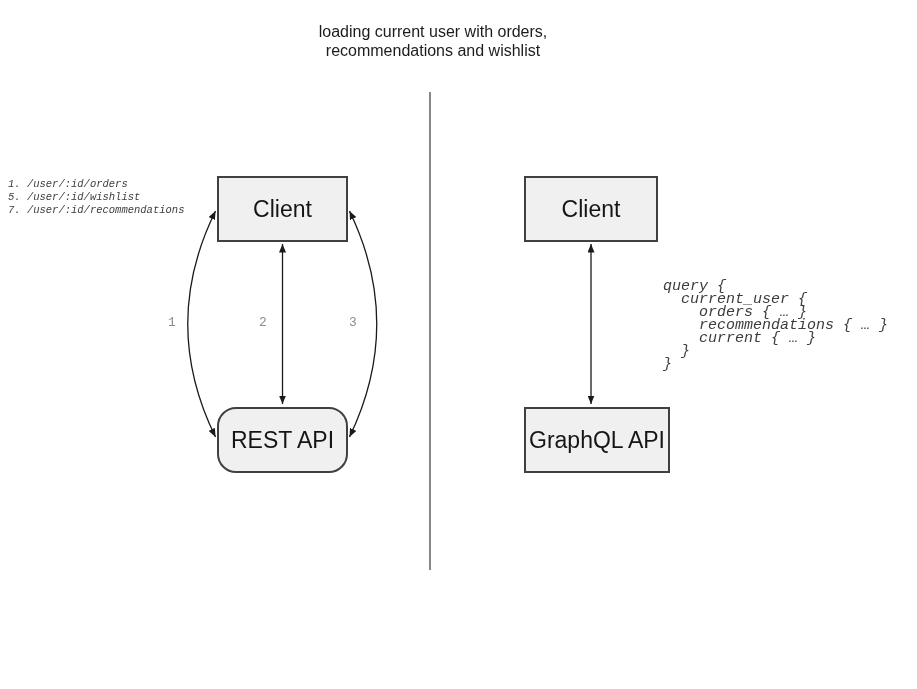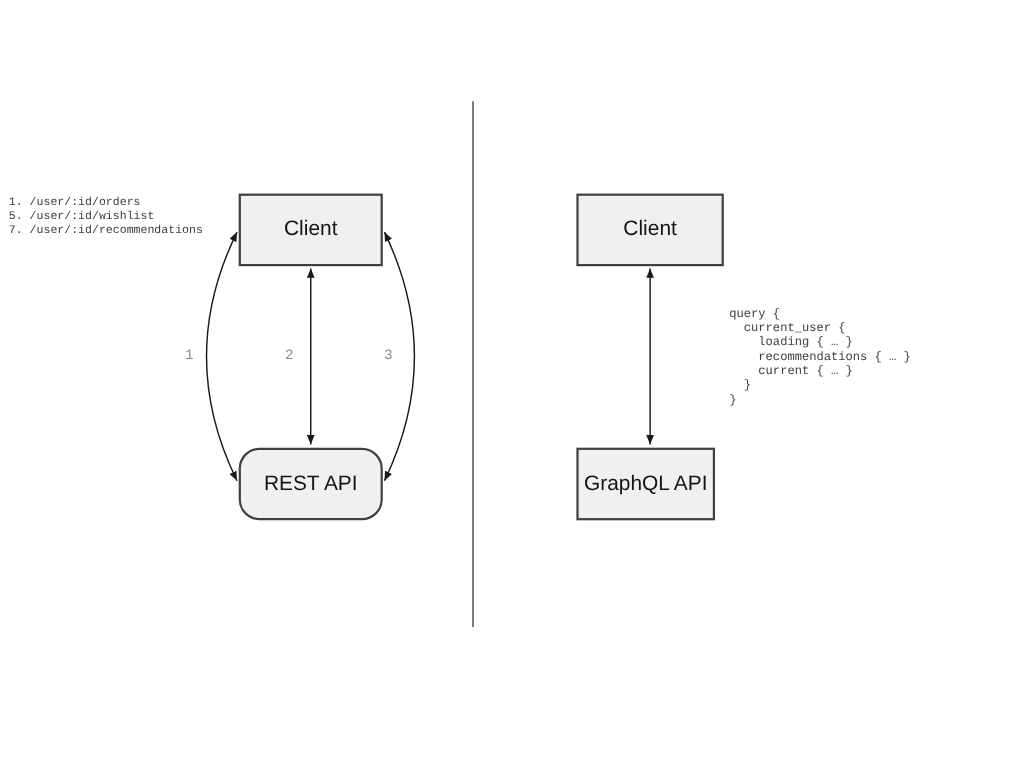--- a/index.html
+++ b/index.html
@@ -18,64 +18,69 @@
     font-size: 16px; line-height: 19px;
     color: var(--text, #1c1c1c);
   }
 
   .node {
     position: absolute;
     background: var(--box_fill, #f0f0f0);
     border: 2px solid var(--box_border, #404040);
     box-sizing: border-box;
     display: flex; align-items: center; justify-content: center;
-    font-size: 19px;
+    font-size: 23px;
     color: #151515;
   }
   #client-left  { left: 217px; top: 176px; width: 131px; height: 66px; }
   #rest-api     { left: 217px; top: 407px; width: 131px; height: 66px; border-radius: 19px; }
   #client-right { left: 524px; top: 176px; width: 134px; height: 66px; }
-  #graphql-api  { left: 524px; top: 407px; width: 126px; height: 66px; }
+  #graphql-api  { left: 524px; top: 407px; width: 146px; height: 66px; }
 
   svg.overlay { position: absolute; left: 0; top: 0; }
   .edge { stroke: var(--arrow, #1a1a1a); stroke-width: 1.3; fill: none; }
   .divider { stroke: var(--divider, #737373); stroke-width: 1.7; }
   .ah { fill: var(--arrow, #1a1a1a); }
 
   .mono {
     font-family: "Liberation Mono", "DejaVu Sans Mono", monospace;
     color: var(--mono_text, #3d3d3d);
+    font-style: italic;
   }
   .endpoints {
     position: absolute; left: 8px; top: 178px;
     font-size: 10.5px; line-height: 13px;
   }
   .endpoints div { white-space: pre; }
   .query {
     position: absolute; left: 663px; top: 280px;
-    font-size: 11px; line-height: 13px;
+    font-size: 15px; line-height: 13px;
   }
   .query div { white-space: pre; }
 
   .arrow-num {
     position: absolute; width: 20px; top: 315px;
     text-align: center;
     font-size: 13px;
     color: var(--label_gray, #8c8c8c);
     font-family: "Liberation Mono", "DejaVu Sans Mono", monospace;
   }
   #num1 { left: 162px; }
   #num2 { left: 253px; }
   #num3 { left: 343px; }
 </style>
 </head>
 <body>
 
 <div class="stage">
 
+  <div class="title">
+    <div>loading current user with orders,</div>
+    <div>recommendations and wishlist</div>
+  </div>
 
   <svg class="overlay" width="917" height="689" viewBox="0 0 917 689">
     <defs>
       <marker id="ah" markerUnits="userSpaceOnUse" markerWidth="9" markerHeight="7" refX="8.5" refY="3.5" orient="auto-start-reverse">
         <path class="ah" d="M0,0 L8.5,3.5 L0,7 z"></path>
       </marker>
     </defs>
 
     <line class="divider" x1="430" y1="92" x2="430" y2="570"></line>
 
@@ -108,20 +113,20 @@
   <div class="node" id="client-right">
     <span>Client</span>
   </div>
   <div class="node" id="graphql-api">
     <span>GraphQL API</span>
   </div>
 
   <div class="query mono">
     <div>query {</div>
     <div>  current_user {</div>
-    <div>    loading { … }</div>
+    <div>    orders { … }</div>
     <div>    recommendations { … }</div>
     <div>    current { … }</div>
     <div>  }</div>
     <div>}</div>
   </div>
 
 </div>
 
 </body></html>

